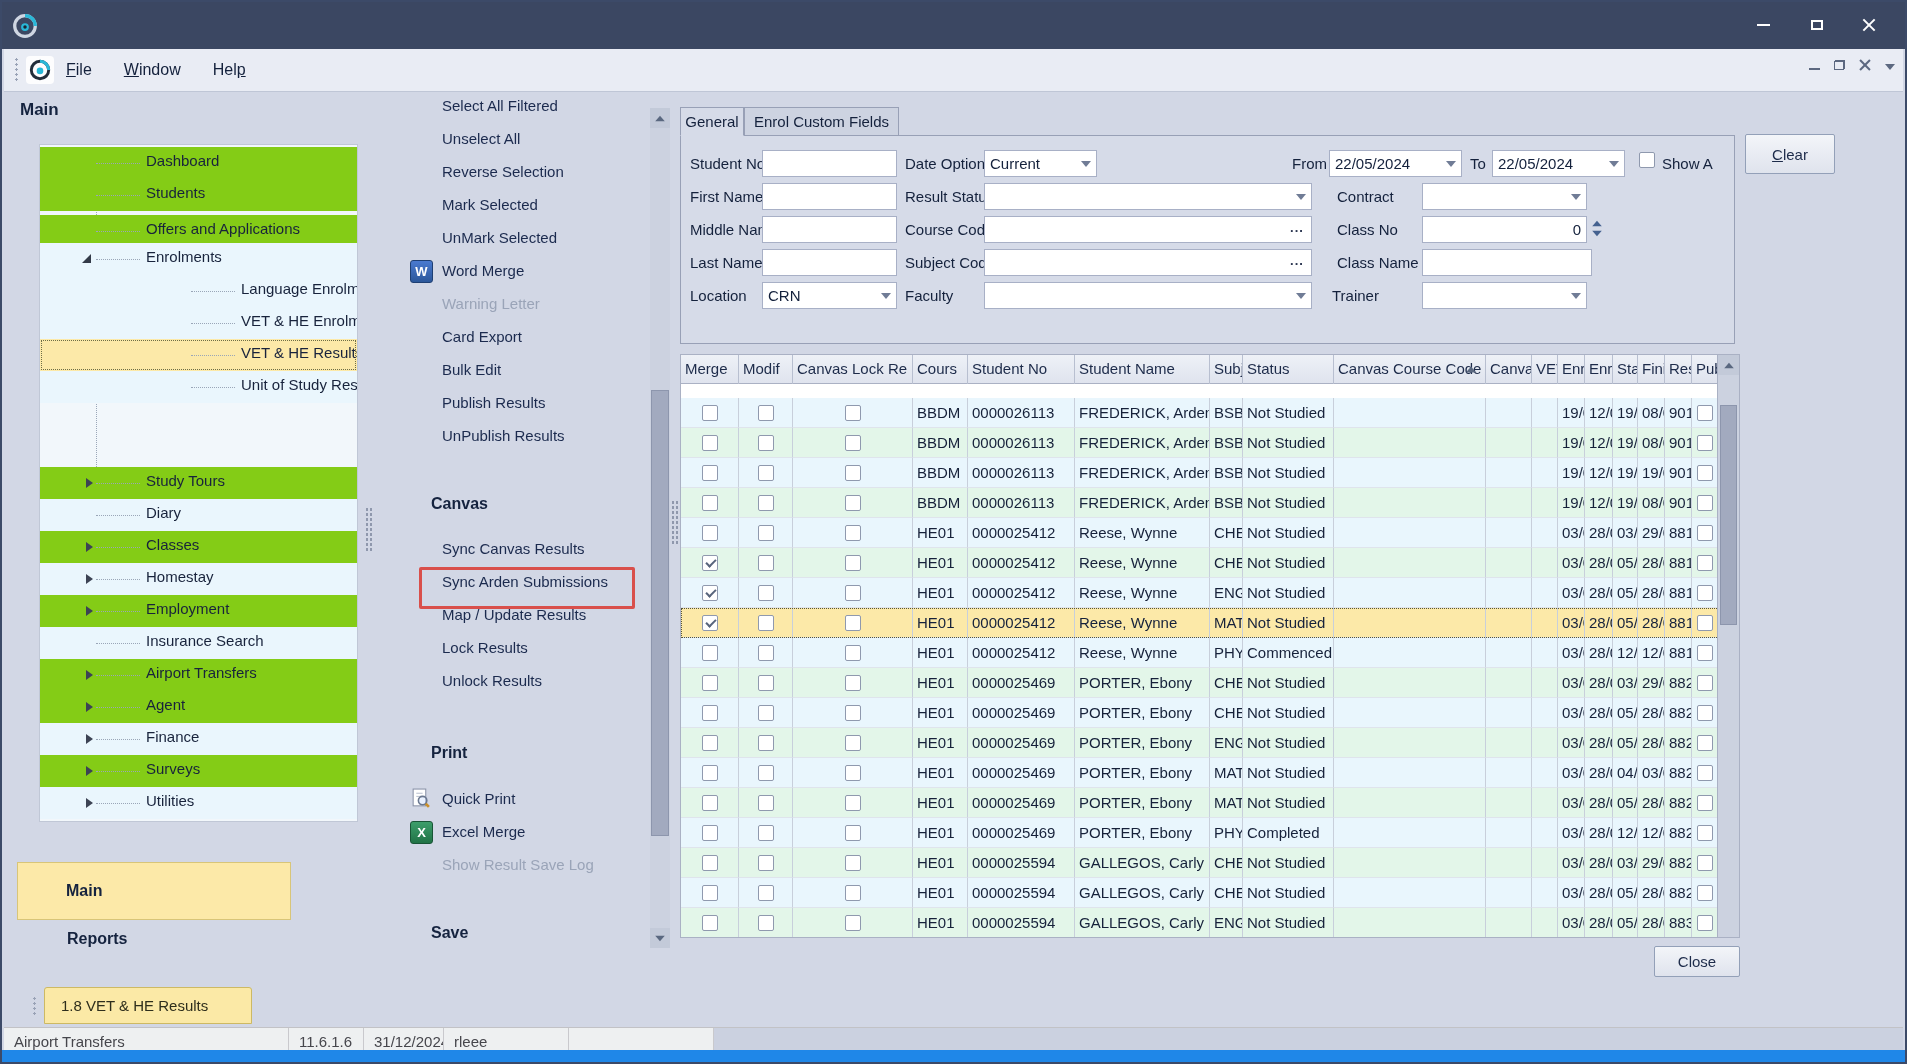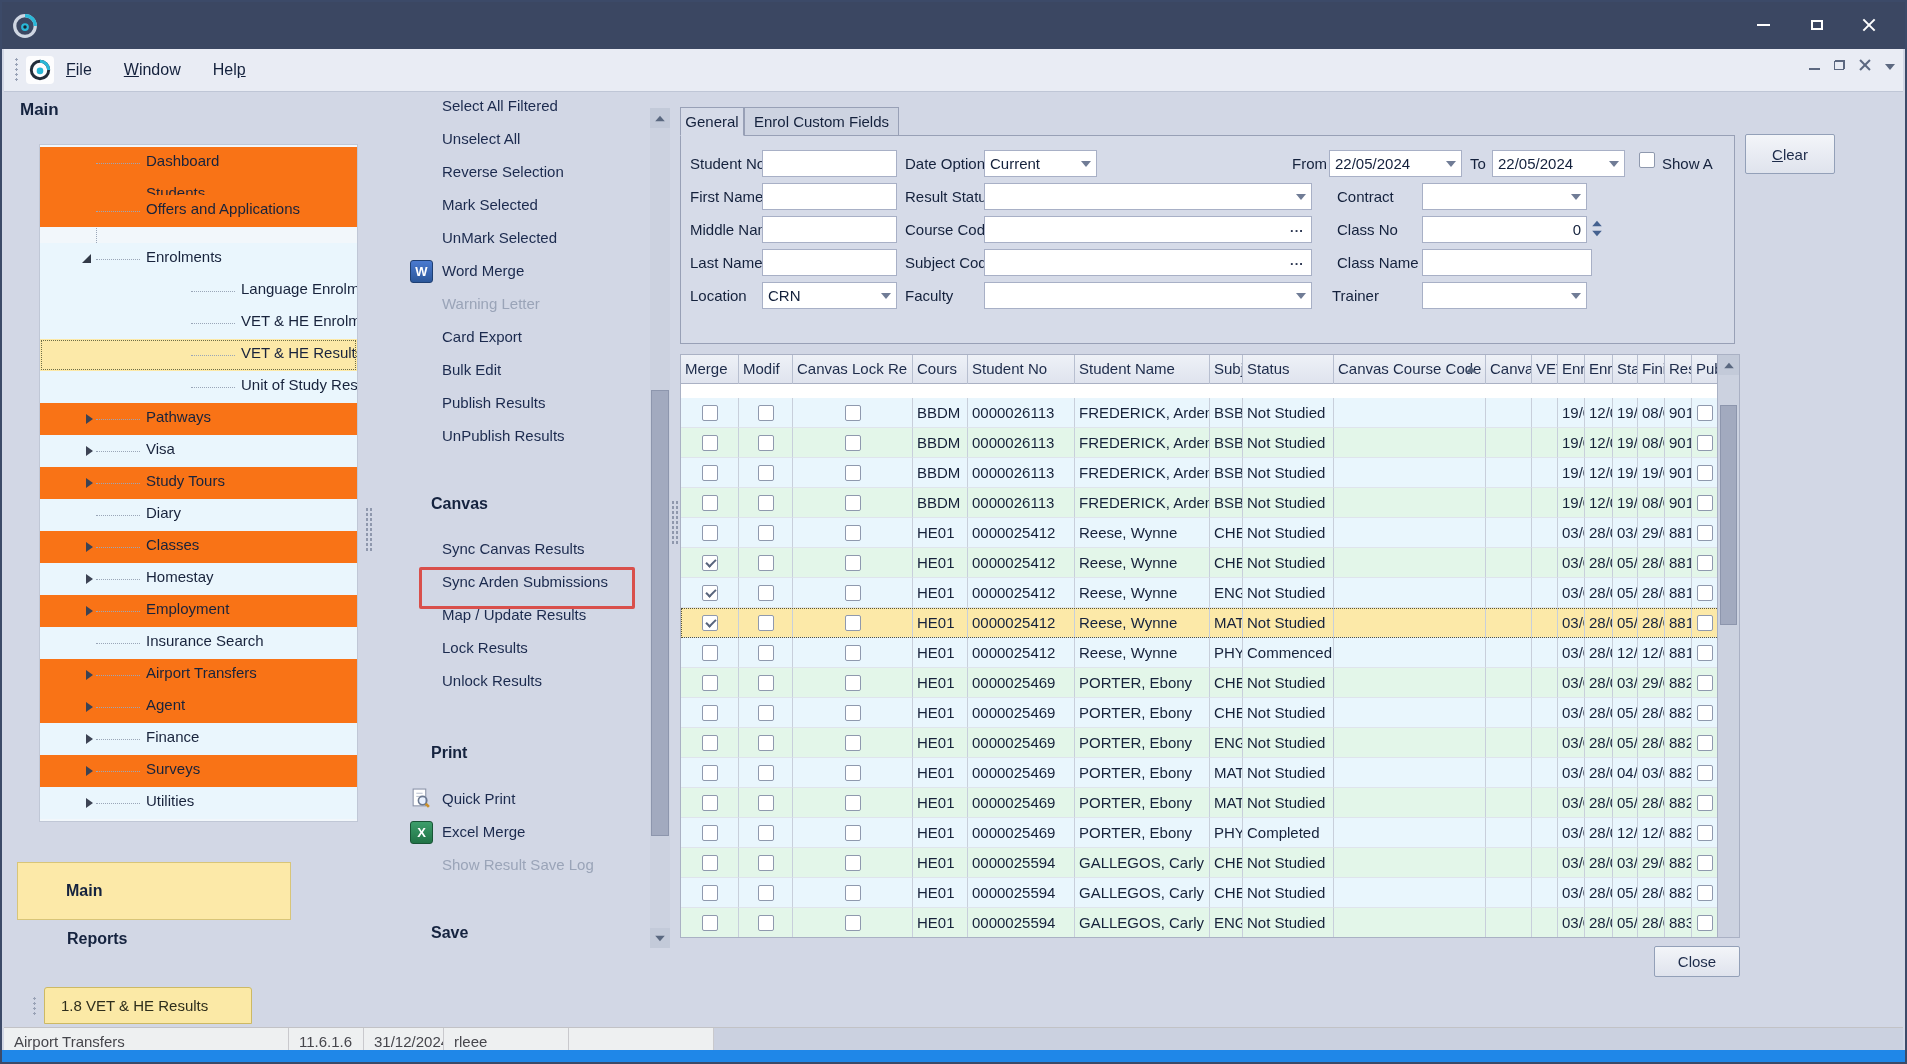--- a/index.html
+++ b/index.html
@@ -39,21 +39,21 @@
   
   .tri-up{width:0;height:0;border-left:6px solid transparent;border-right:6px solid transparent;border-bottom:7px solid #5a6880;}
   .tri-down{width:0;height:0;border-left:6px solid transparent;border-right:6px solid transparent;border-top:7px solid #5a6880;}
   .tri-right{width:0;height:0;border-top:5px solid transparent;border-bottom:5px solid transparent;border-left:7px solid #3c4354;}
   .tri-se{width:0;height:0;border-bottom:9px solid #333a48;border-left:9px solid transparent;}
   .dd-tri{width:0;height:0;border-left:5px solid transparent;border-right:5px solid transparent;border-top:6px solid #707c96;}
   
   .side-header{position:absolute;left:18px;top:98px;font-size:17px;font-weight:bold;color:#15233f;}
   .tree{position:absolute;left:37px;top:142px;width:319px;height:678px;background:#f2f7fb;border:1px solid #c0c7d6;box-sizing:border-box;overflow:hidden;}
   .tree-row{position:absolute;left:0;width:100%;height:32px;}
-  .bg-green{background:#f97316;} .bg-blue{background:#eaf6fd;}
+  .bg-green{background:#84cc16;} .bg-blue{background:#eaf6fd;}
   .bg-selected{background:#fce9a8;outline:1px dotted #6e6e46;outline-offset:-2px;}
   .tree-label{position:absolute;top:5px;font-size:15px;color:#18233c;white-space:nowrap;}
   .tree-arrow{position:absolute;left:46px;top:11px;}
   .tree-arrow-exp{position:absolute;left:42px;top:11px;}
   .guide{position:absolute;border-left:1px dotted #9aa6b8;width:0;}
   .stub{position:absolute;border-top:1px dotted #9aa6b8;height:0;}
   .footer-main{position:absolute;left:15px;top:860px;width:274px;height:58px;background:#fce9a8;border:1px solid #d8c578;
                box-sizing:border-box;display:flex;align-items:center;}
   .footer-main span{font-size:16px;font-weight:bold;color:#15233f;margin-left:48px;}
   .footer-reports{position:absolute;left:65px;top:928px;font-size:16px;font-weight:bold;color:#15233f;}
@@ -171,21 +171,21 @@
   <div class="tree" id="tree">
       <div class="guide" style="left: 56px; top: 18px; height: 644px;"></div>
       <div class="tree-row bg-green" style="top: 2px;">
         <span class="stub" style="left: 56px; top: 16px; width: 44px;"></span>
         <span class="tree-label" style="left: 106px;">Dashboard</span>
       </div>
       <div class="tree-row bg-green" style="top: 34px;">
         <span class="stub" style="left: 56px; top: 16px; width: 44px;"></span>
         <span class="tree-label" style="left: 106px;">Students</span>
       </div>
-      <div class="tree-row bg-green" style="top: 50px;">
+      <div class="tree-row bg-green" style="top: 70px;">
         <span class="stub" style="left: 56px; top: 16px; width: 44px;"></span>
         <span class="tree-label" style="left: 106px;">Offers and Applications</span>
       </div>
       <div class="tree-row bg-blue" style="top: 98px;">
         <span class="stub" style="left: 56px; top: 16px; width: 44px;"></span>
         <span class="tree-arrow-exp tri-se"></span>
         <span class="tree-label" style="left: 106px;">Enrolments</span>
       </div>
       <div class="tree-row bg-blue" style="top: 130px;">
         <span class="stub" style="left: 151px; top: 16px; width: 44px;"></span>
@@ -195,30 +195,20 @@
         <span class="stub" style="left: 151px; top: 16px; width: 44px;"></span>
         <span class="tree-label" style="left: 201px;">VET &amp; HE Enrolments</span>
       </div>
       <div class="tree-row bg-selected" style="top: 194px;">
         <span class="stub" style="left: 151px; top: 16px; width: 44px;"></span>
         <span class="tree-label" style="left: 201px;">VET &amp; HE Results</span>
       </div>
       <div class="tree-row bg-blue" style="top: 226px;">
         <span class="stub" style="left: 151px; top: 16px; width: 44px;"></span>
         <span class="tree-label" style="left: 201px;">Unit of Study Results</span>
-      </div>
-      <div class="tree-row bg-green" style="top: 258px;">
-        <span class="stub" style="left: 56px; top: 16px; width: 44px;"></span>
-        <span class="tree-arrow tri-right"></span>
-        <span class="tree-label" style="left: 106px;">Pathways</span>
-      </div>
-      <div class="tree-row bg-blue" style="top: 290px;">
-        <span class="stub" style="left: 56px; top: 16px; width: 44px;"></span>
-        <span class="tree-arrow tri-right"></span>
-        <span class="tree-label" style="left: 106px;">Visa</span>
       </div>
       <div class="tree-row bg-green" style="top: 322px;">
         <span class="stub" style="left: 56px; top: 16px; width: 44px;"></span>
         <span class="tree-arrow tri-right"></span>
         <span class="tree-label" style="left: 106px;">Study Tours</span>
       </div>
       <div class="tree-row bg-blue" style="top: 354px;">
         <span class="stub" style="left: 56px; top: 16px; width: 44px;"></span>
         <span class="tree-label" style="left: 106px;">Diary</span>
       </div>

